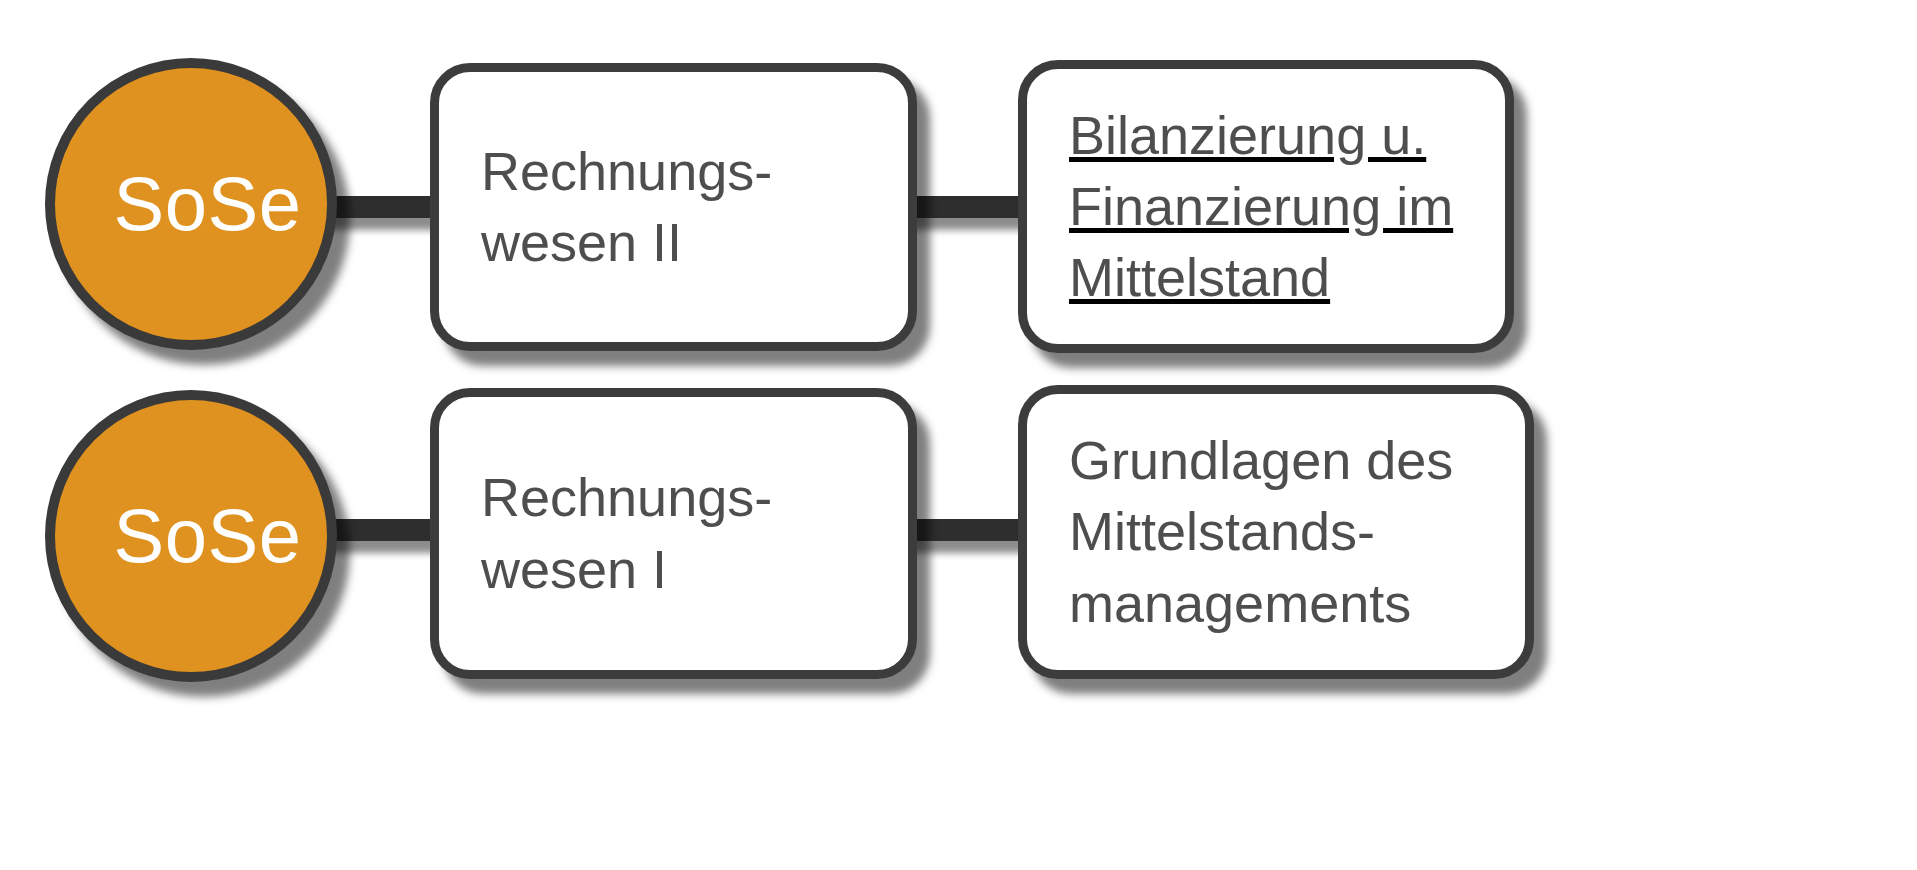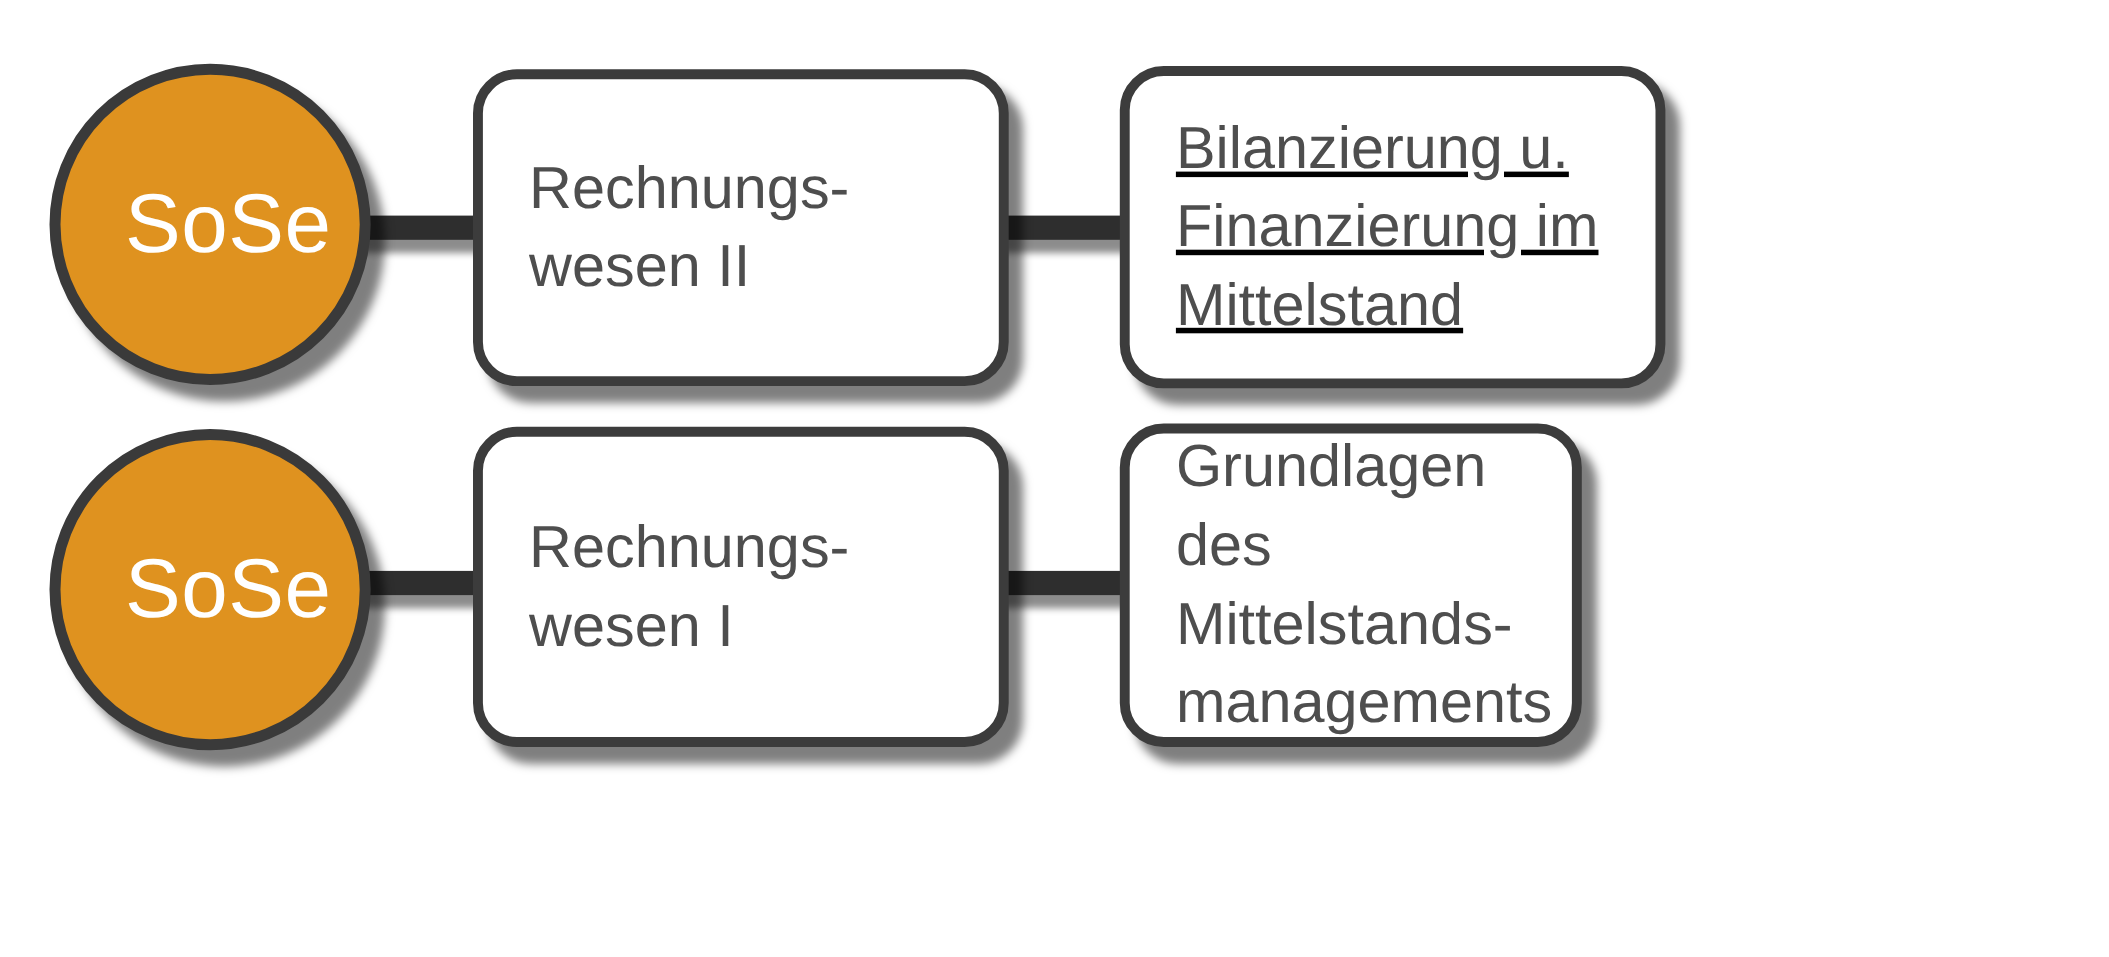--- a/index.html
+++ b/index.html
@@ -60,21 +60,21 @@
     border: 9px solid #3c3c3c;
     border-radius: 40px;
     box-shadow: 13px 15px 9px rgba(0,0,0,0.5);
     display: flex;
     align-items: center;
     padding: 0 42px;
   }
   .box-course-1 { left: 430px; top: 63px;  width: 487px; height: 288px; }
   .box-module-1 { left: 1018px; top: 60px; width: 496px; height: 293px; text-decoration: underline; }
   .box-course-2 { left: 430px; top: 388px; width: 487px; height: 291px; }
-  .box-module-2 { left: 1018px; top: 385px; width: 420px; height: 294px; }
+  .box-module-2 { left: 1018px; top: 385px; width: 516px; height: 294px; }
 
   .box-label {
     color: #4e4e4e;
     font-size: 54px;
     line-height: 1.32;
     white-space: pre-line;
     text-align: left;
   }
 </style>
 </head>

